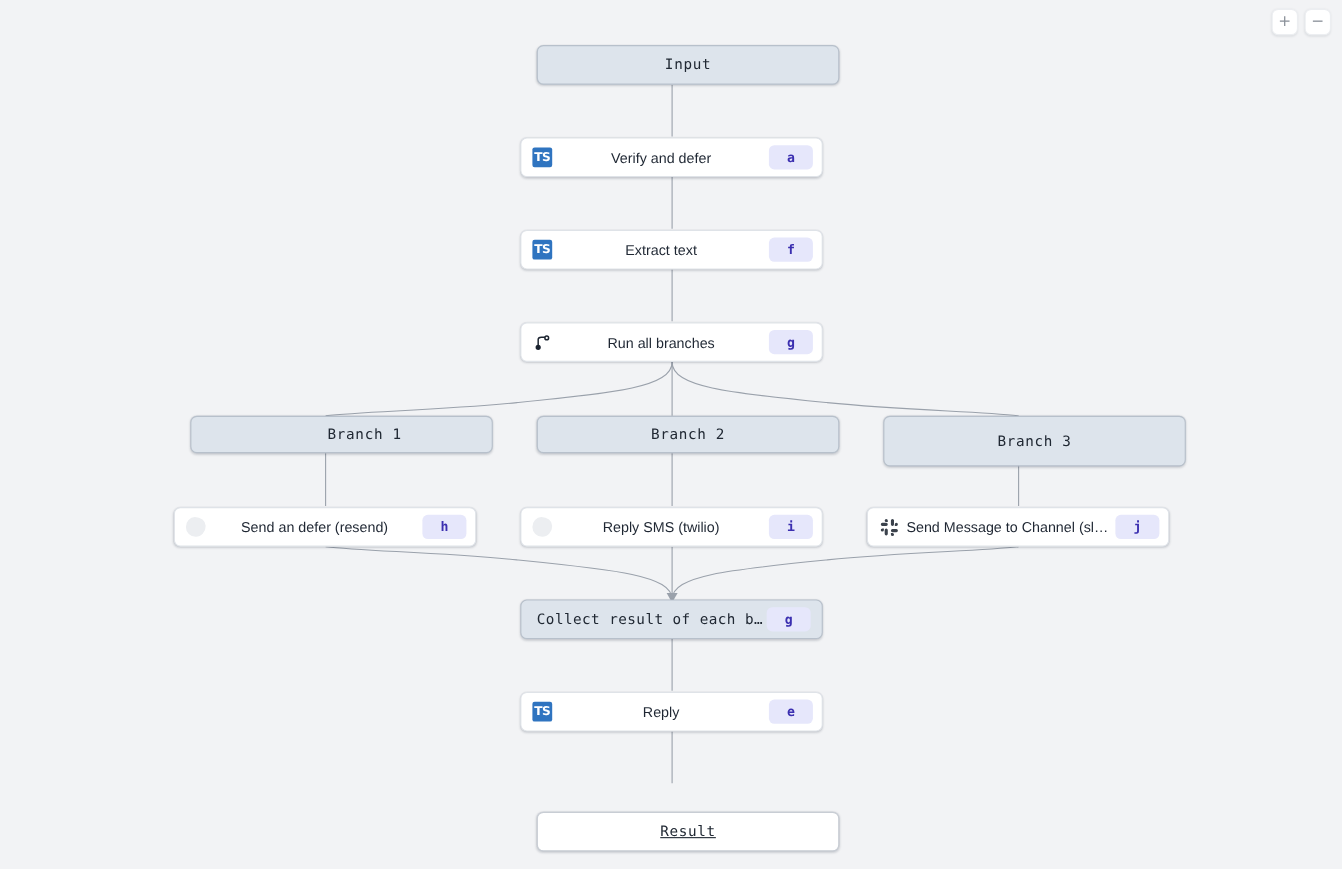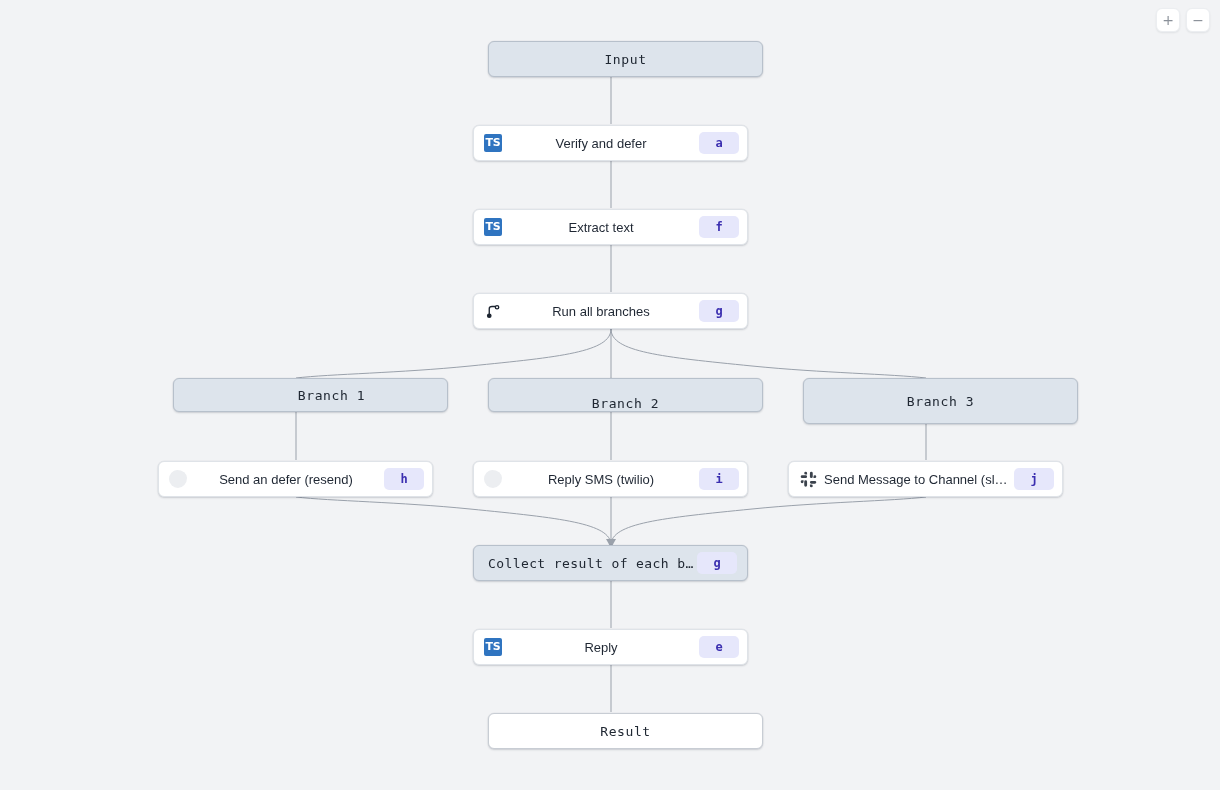--- a/index.html
+++ b/index.html
@@ -234,21 +234,21 @@
         <path d="M6 15.6 V8 Q6 5 10 5 h4"></path>
       </svg>
     </span>
     <span class="node-label">Run all branches</span>
     <span class="badge">g</span>
   </div>
 
   <div class="node mono" style="left:158px; top:378px; width:275px; height:34px;padding-left:42px;">
     <span>Branch 1</span>
   </div>
-  <div class="node mono" style="left:473px; top:378px; width:275px; height:34px;align-items:flex-end;">
+  <div class="node mono" style="left:473px; top:378px; width:275px; height:34px;">
     <span>Branch 2</span>
   </div>
   <div class="node mono" style="left:788px; top:378px; width:275px; height:46px;">
     <span>Branch 3</span>
   </div>
 
   <div class="node step" style="left:158px; top:461px; width:275px; height:36px;">
     <span class="icon">
       <span class="icon-blob"></span>
     </span>
@@ -283,21 +283,21 @@
   </div>
 
   <div class="node step" style="left:473px; top:629px; width:275px; height:36px;">
     <span class="icon">
       <span class="icon-ts">TS</span>
     </span>
     <span class="node-label">Reply</span>
     <span class="badge">e</span>
   </div>
 
-  <div class="node mono white" style="left:473px; top:713px; width:275px; height:36px;">
+  <div class="node mono white" style="left:473px; top:738px; width:275px; height:36px;text-decoration:underline;">
     <span>Result</span>
   </div>
 
   <div id="zoom-controls">
     <div class="zoom-btn">+</div>
     <div class="zoom-btn">−</div>
   </div>
 
 </div>
 

